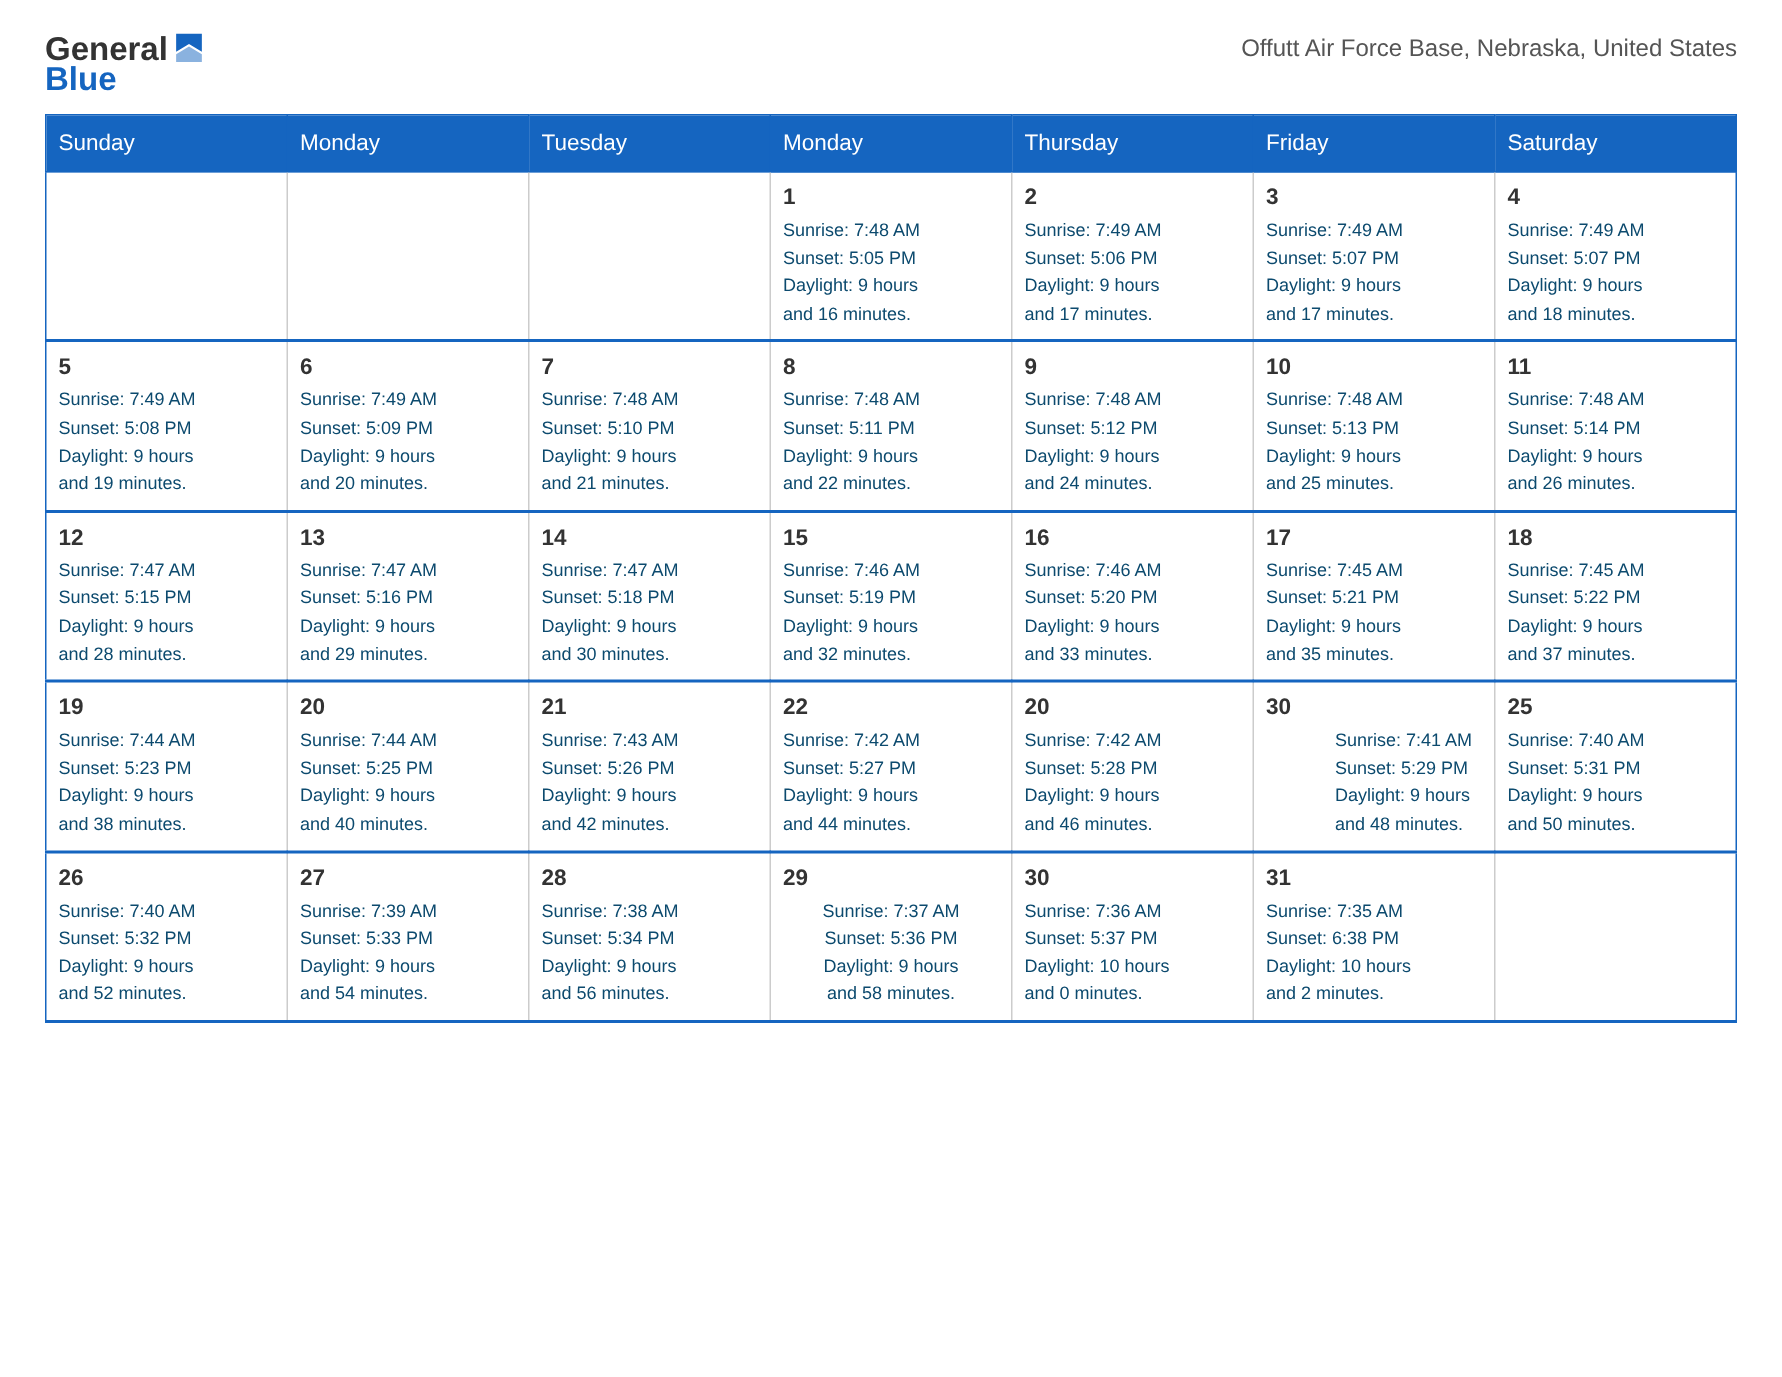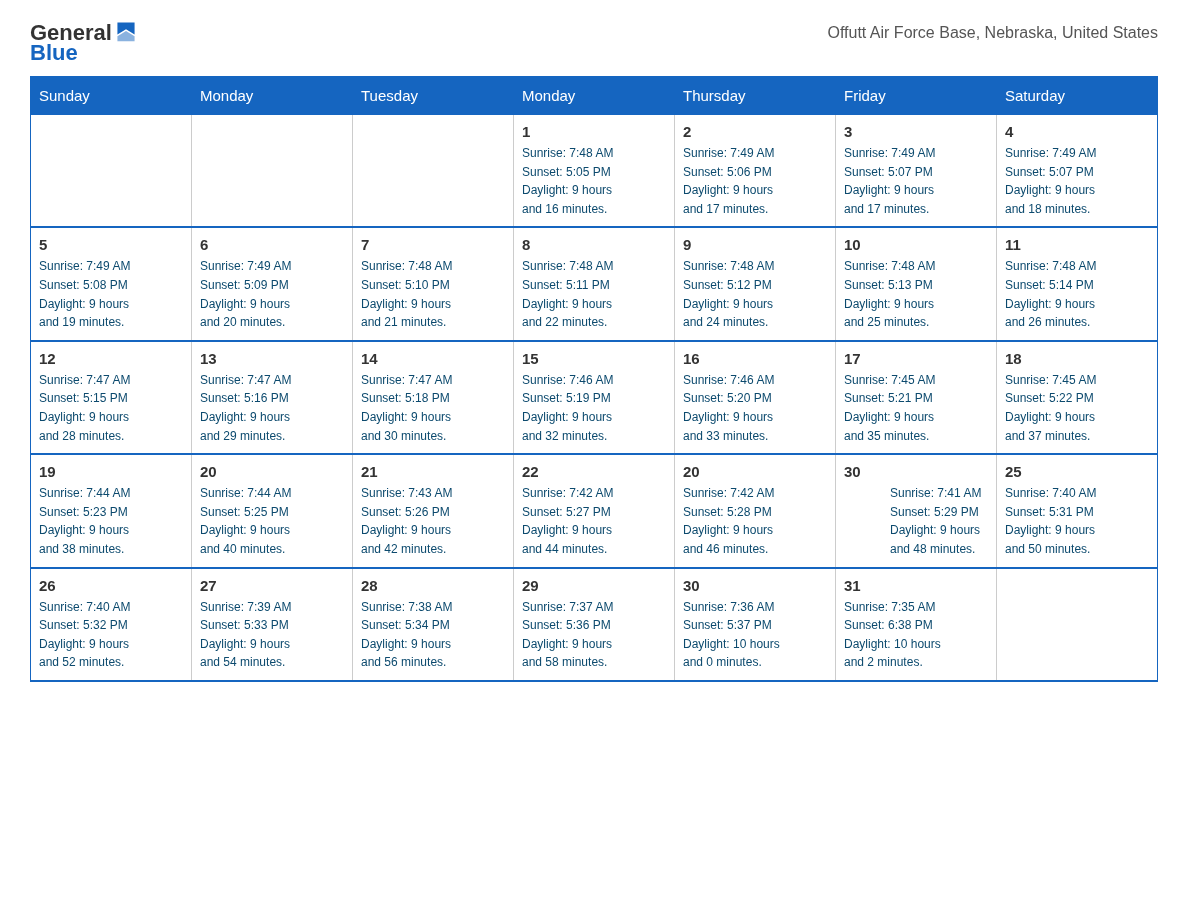--- a/index.html
+++ b/index.html
@@ -336,21 +336,21 @@
         </td>
         <td>
           <span class="day-number">28</span>
           <div class="day-info" style="white-space: pre-line;">Sunrise: 7:38 AM
 Sunset: 5:34 PM
 Daylight: 9 hours
 and 56 minutes.</div>
         </td>
         <td>
           <span class="day-number">29</span>
-          <div class="day-info" style="white-space: pre-line;">Sunrise: 7:37 AM
+          <div class="day-info" style="white-space: pre-line; text-align: center;">Sunrise: 7:37 AM
 Sunset: 5:36 PM
 Daylight: 9 hours
 and 58 minutes.</div>
         </td>
         <td>
           <span class="day-number">30</span>
           <div class="day-info" style="white-space: pre-line;">Sunrise: 7:36 AM
 Sunset: 5:37 PM
 Daylight: 10 hours
 and 0 minutes.</div>

